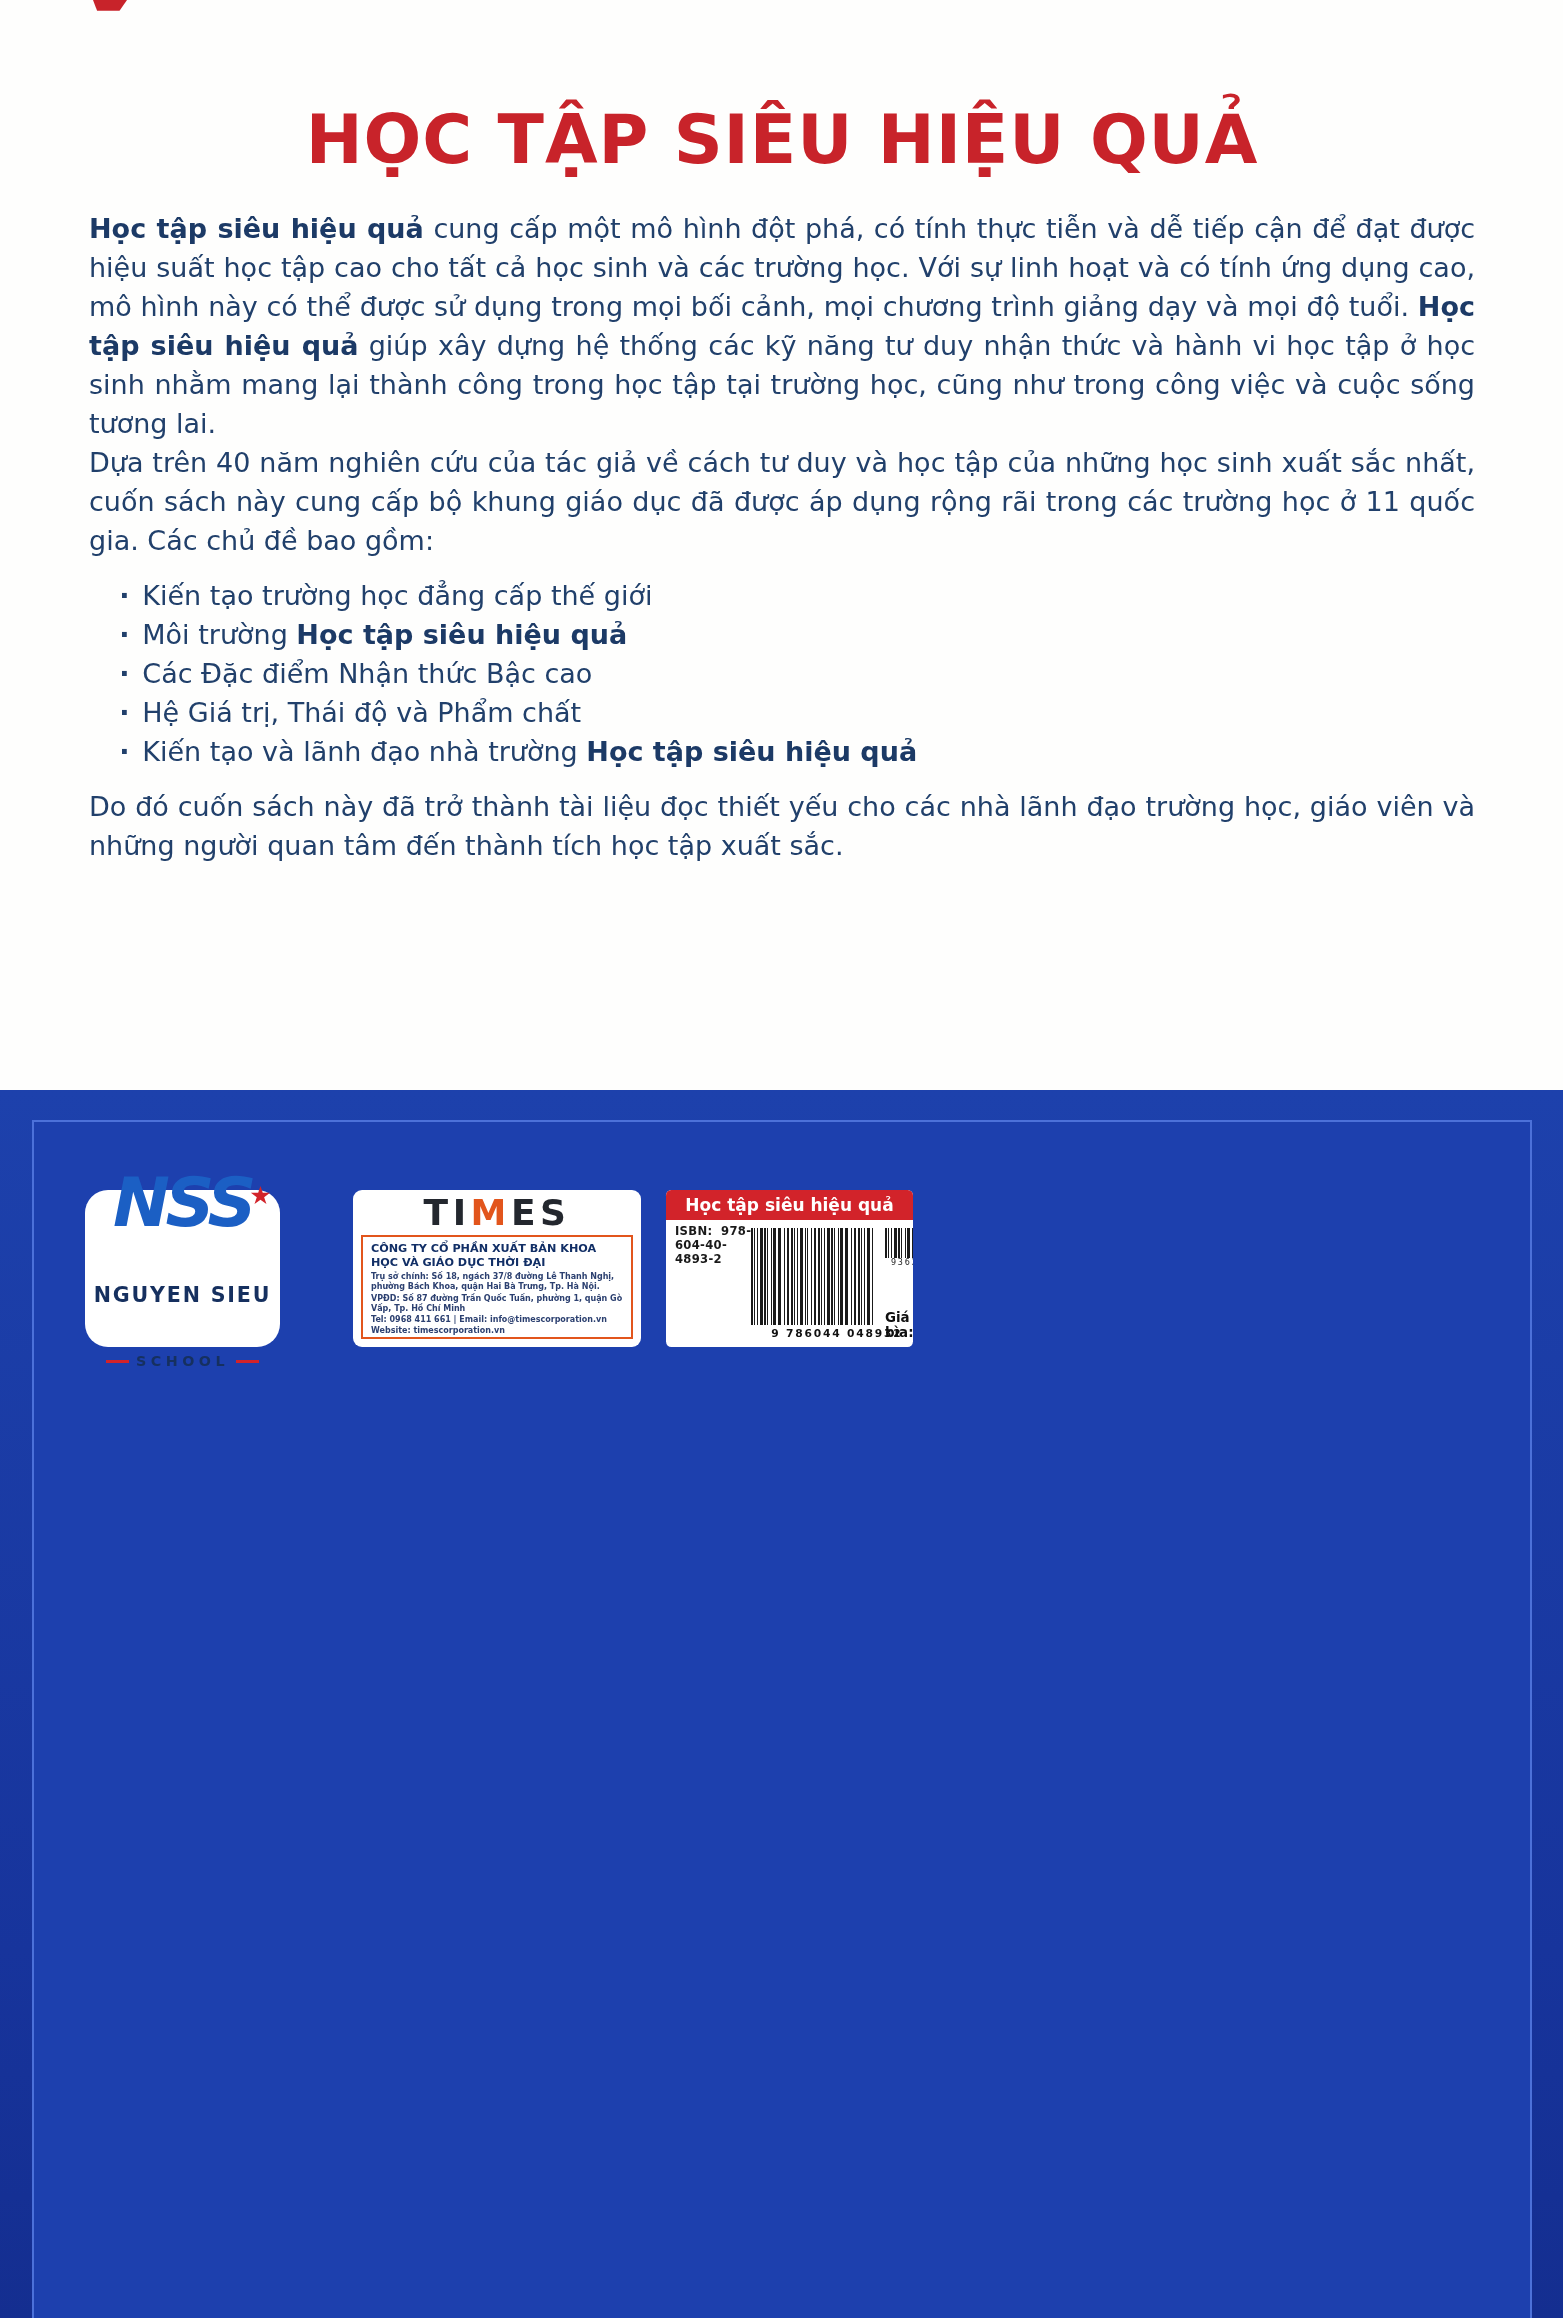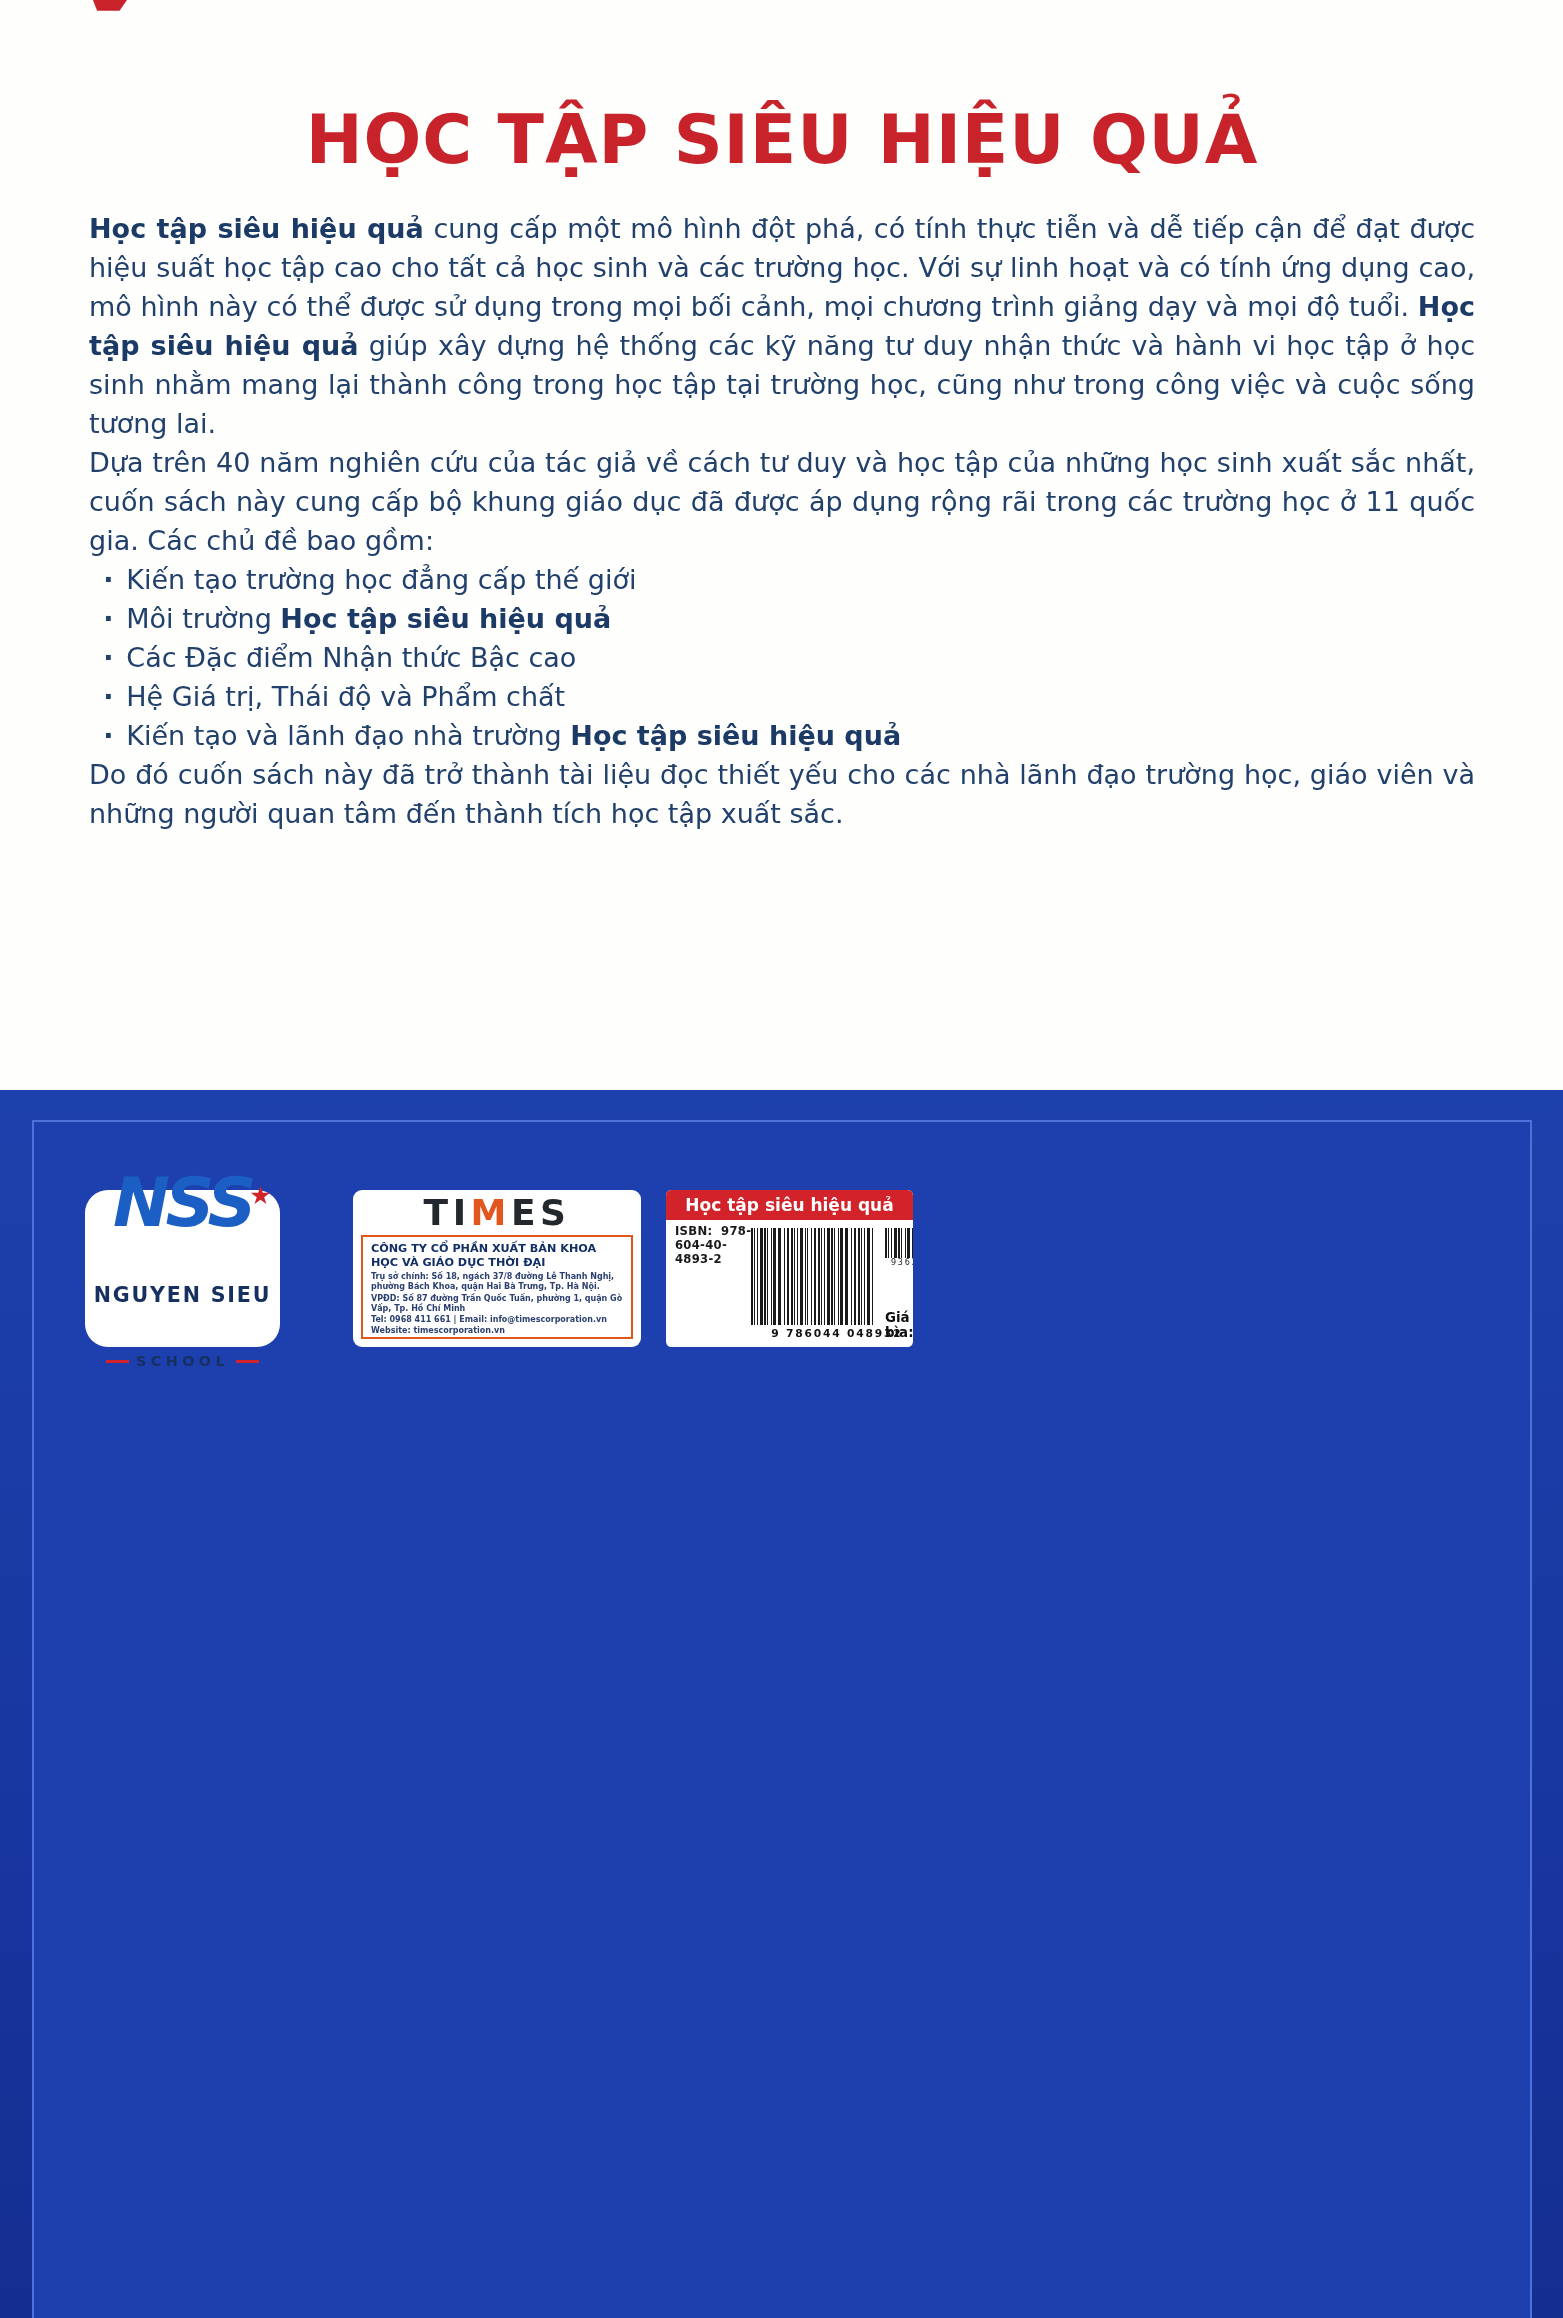--- a/index.html
+++ b/index.html
@@ -38,21 +38,21 @@
   }
   .subtitle span { display:block; }
   .content {
     margin:30px 89px 0;
     font-size:27px; line-height:39px;
     color:#21406b;
     text-align:justify;
   }
   .content p { margin:0; }
   .content strong { font-weight:800; color:#1c3a66; }
-  .bullets { list-style:none; margin:0; padding:0; text-align:left; }
+  .bullets { list-style:none; margin:16px; padding:0; text-align:left; }
   .bullets li { padding-left:14.3px; }
   .dot { display:inline-block; width:23px; text-align:left; font-weight:700; }
 
   
   .footer {
     position:absolute; left:0; right:0; bottom:0;
     height:1229px;
     background:linear-gradient(180deg,#1d41ac 0%,#17349c 70%,#142e90 100%);
     overflow:hidden;
   }

